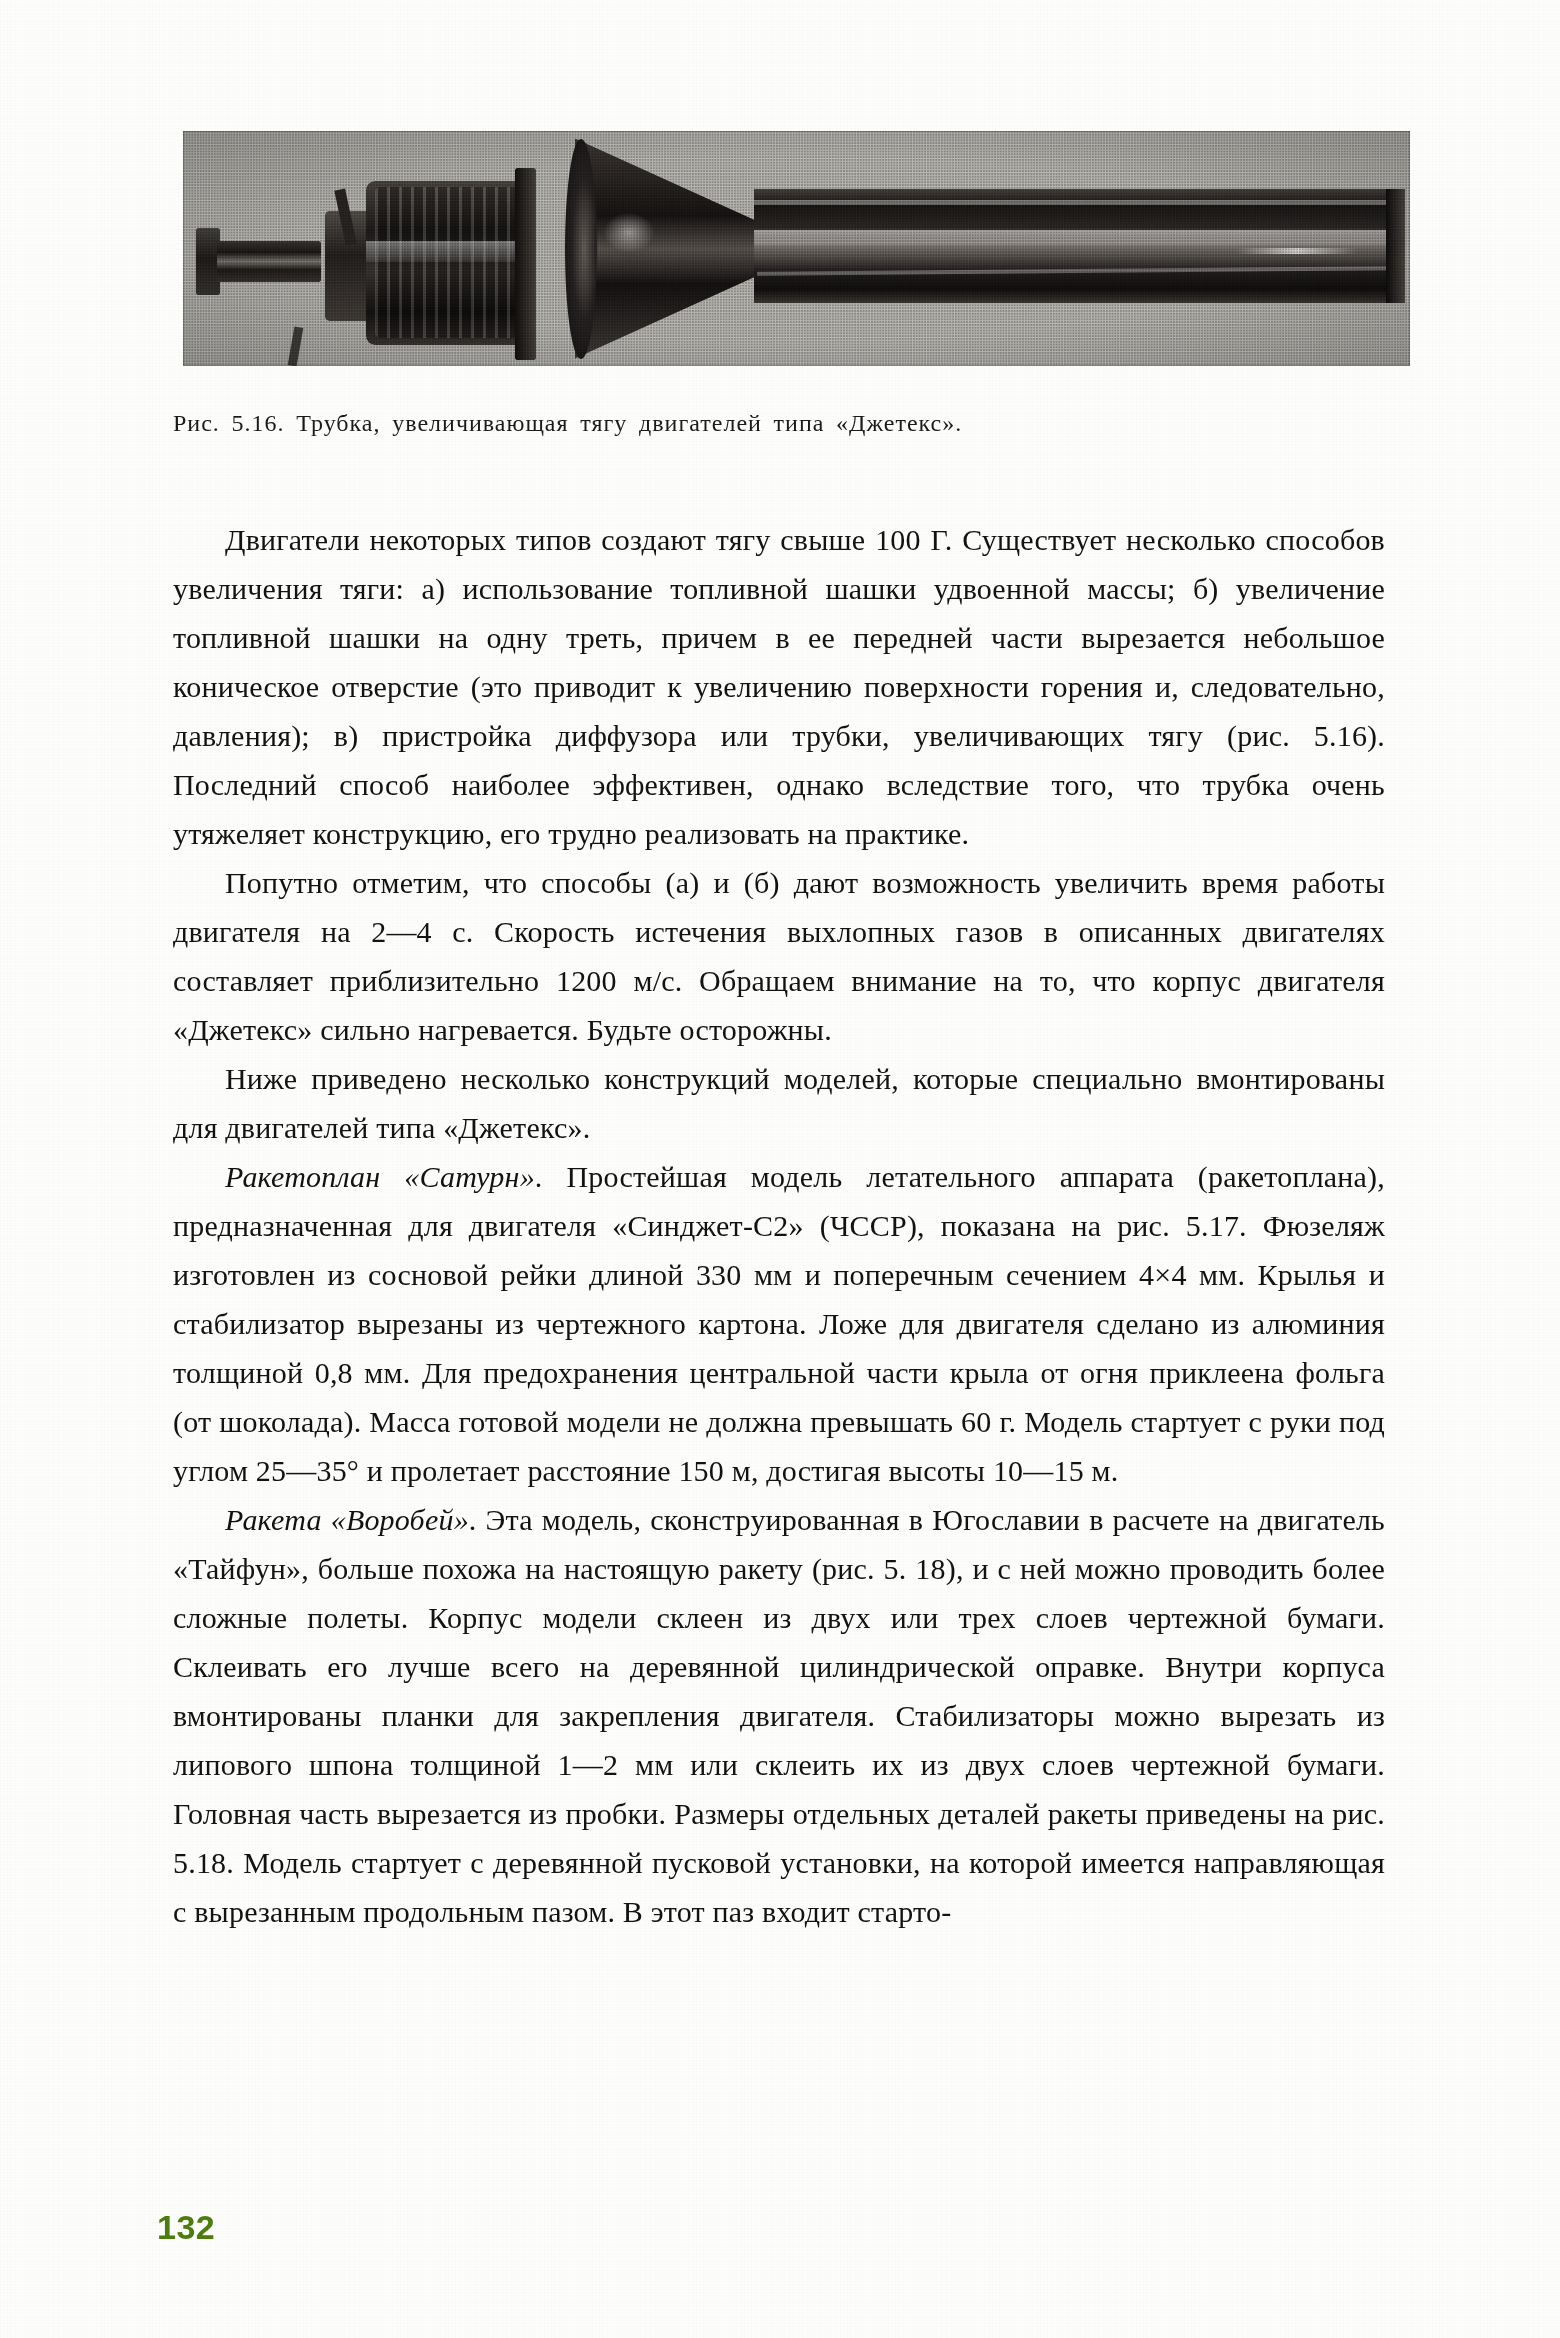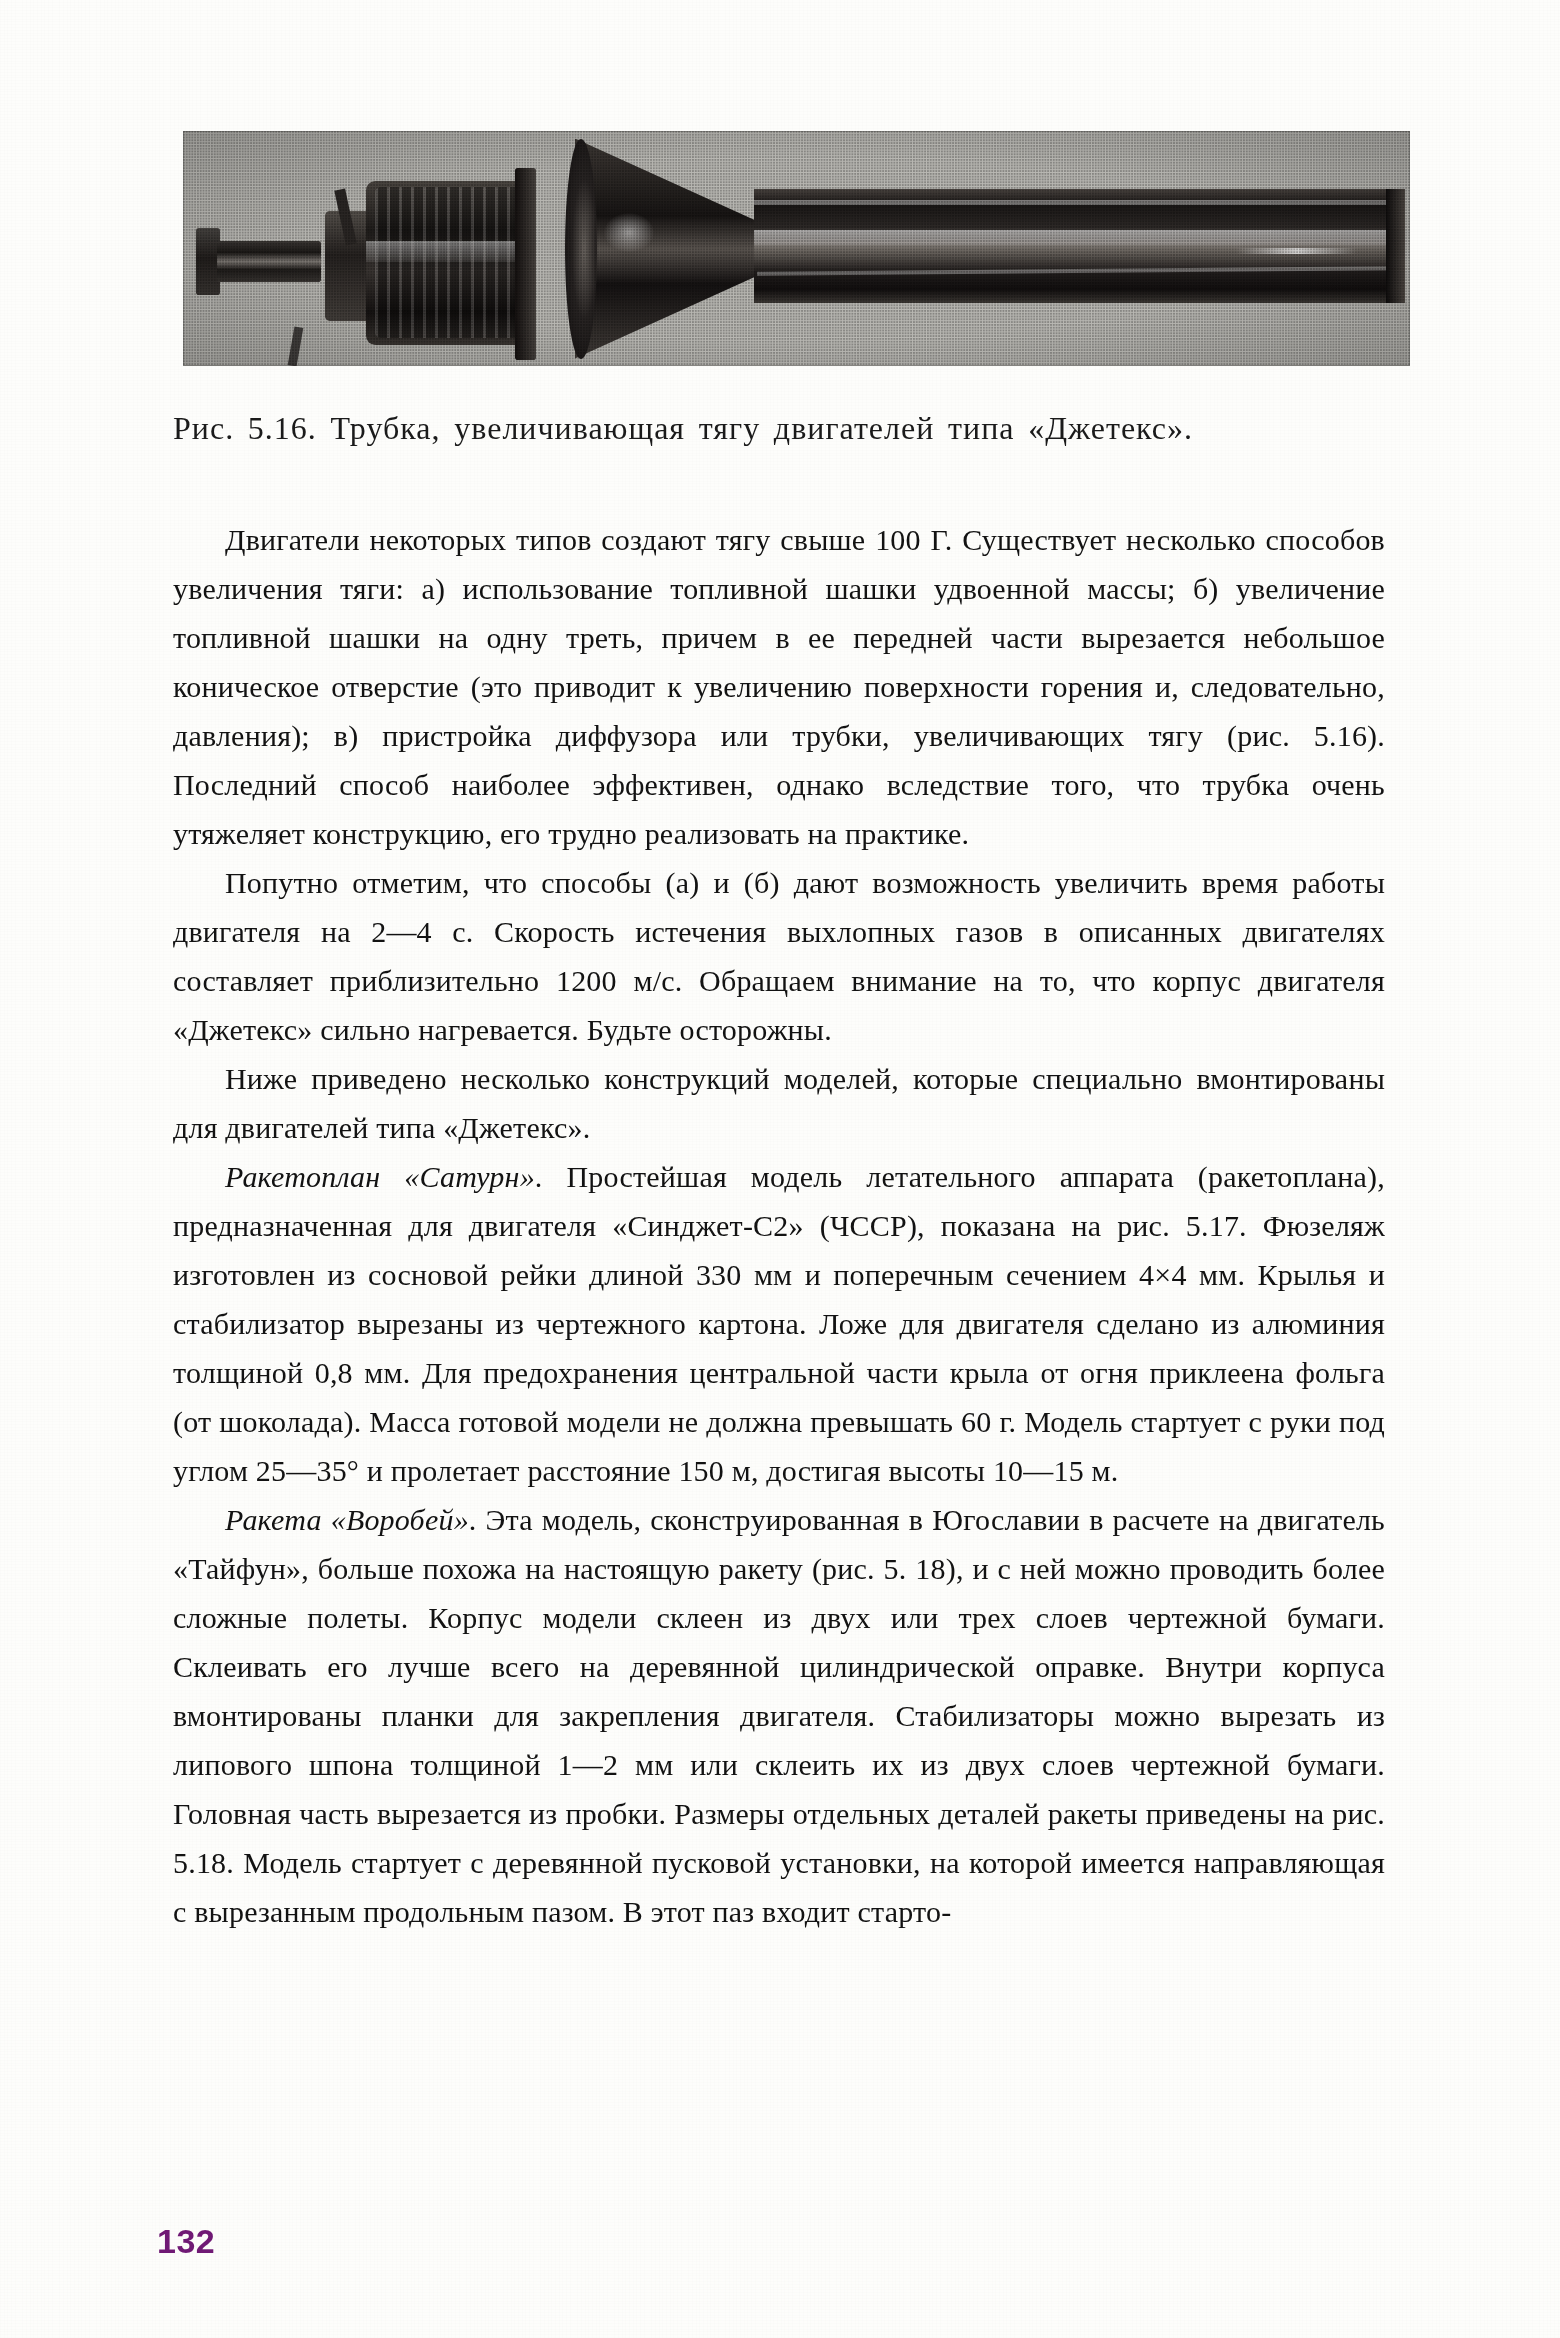--- a/index.html
+++ b/index.html
@@ -258,21 +258,21 @@
     transform: rotate(10deg);
     z-index: 9;
   }
 
   
   .caption {
     position: absolute;
     left: 173px;
     top: 410px;
     width: 1212px;
-    font-size: 32px;
+    font-size: 24px;
     letter-spacing: 1px;
     word-spacing: 4.7px;
     color: #1b1b1b;
   }
 
   
   .body-text {
     position: absolute;
     left: 173px;
     top: 515px;
@@ -292,22 +292,21 @@
 
   
   .folio {
     position: absolute;
     left: 157px;
     top: 2208px;
     font-family: "Liberation Sans", "DejaVu Sans", sans-serif;
     font-weight: bold;
     font-size: 34px;
     letter-spacing: 0.5px;
-    color: #701a75;
-    margin-top: 14px;
+    color: #4d7c0f;
   }
 </style>
 </head>
 <body>
 
 <div class="page">
 
   <div class="figure-block">
     <div class="photo">
 

